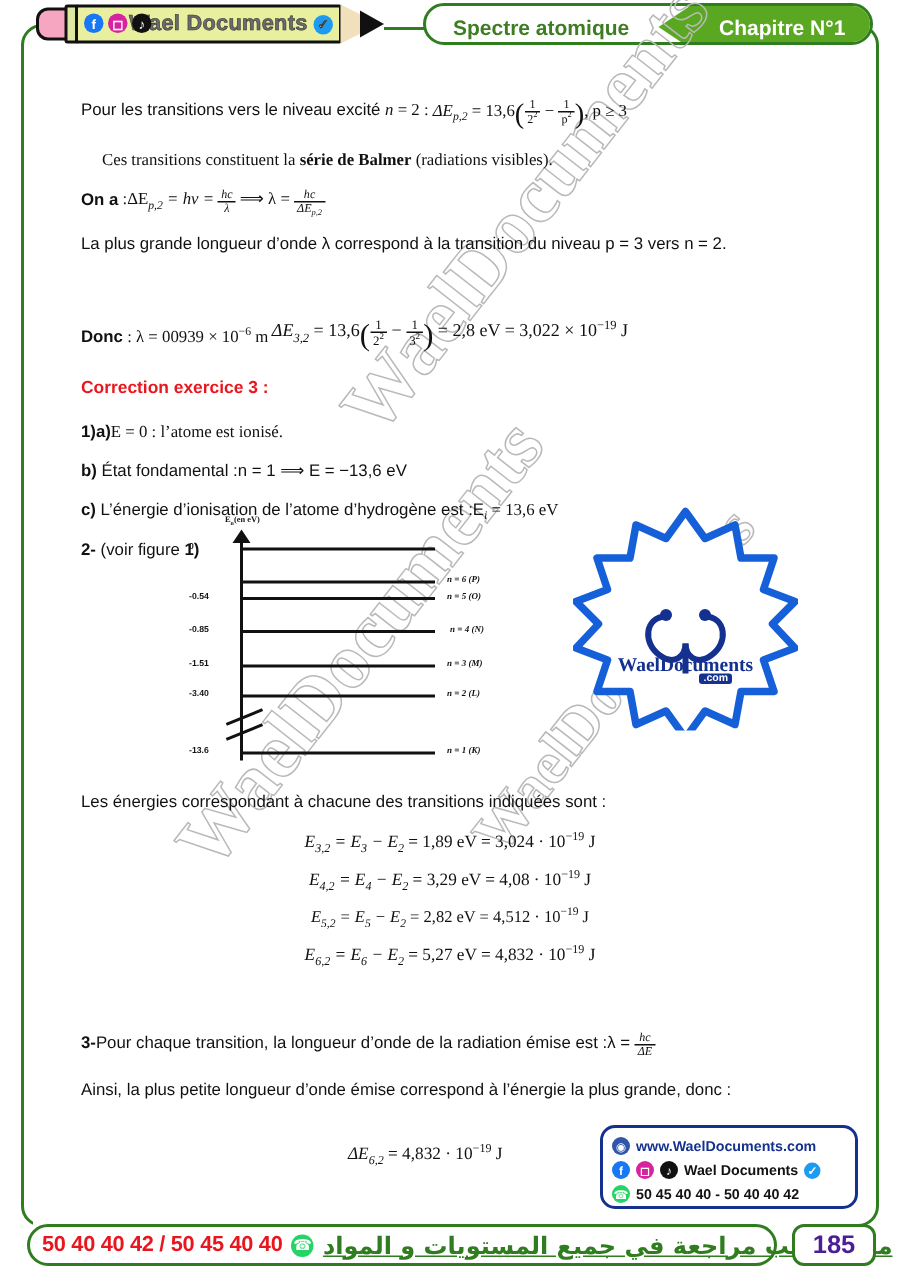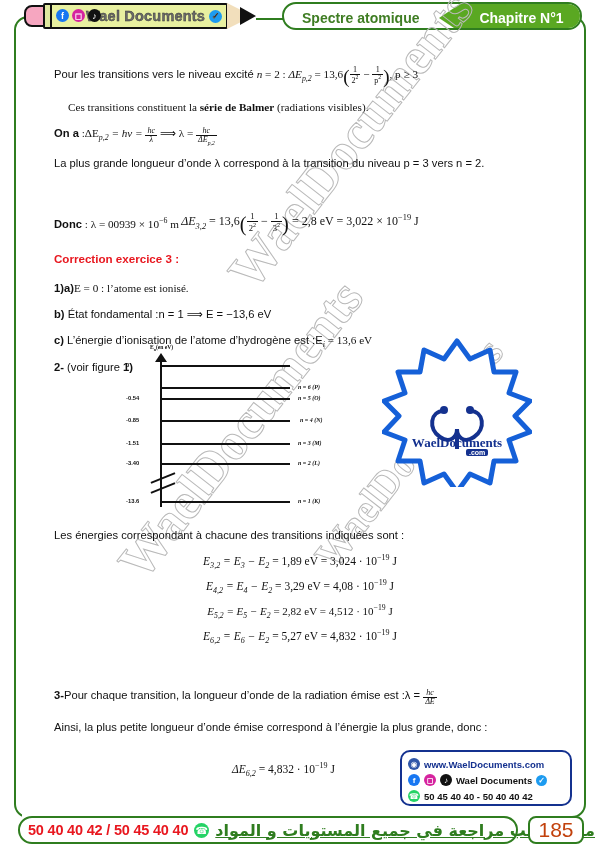--- a/index.html
+++ b/index.html
@@ -273,21 +273,21 @@
     text-decoration: underline;
   }
   .page-num-pill {
     position: absolute; left: 528px; top: 816px;
     width: 56px; height: 28px;
     border: 2.2px solid #2f7d1f;
     border-radius: 8px;
     background: #fff;
     display: flex; align-items: center; justify-content: center;
   }
-  .page-num { font-size: 21px; font-weight: normal; color: #c2410c; }
+  .page-num { font-size: 17px; font-weight: bold; color: #4c1d95; }
 
   
   .wm {
     position: absolute;
     font-family: "Liberation Serif", serif;
     font-size: 52px;
     color: transparent;
     -webkit-text-stroke: 1px #b9b9b9;
     font-weight: bold;
     transform: rotate(-52deg);

